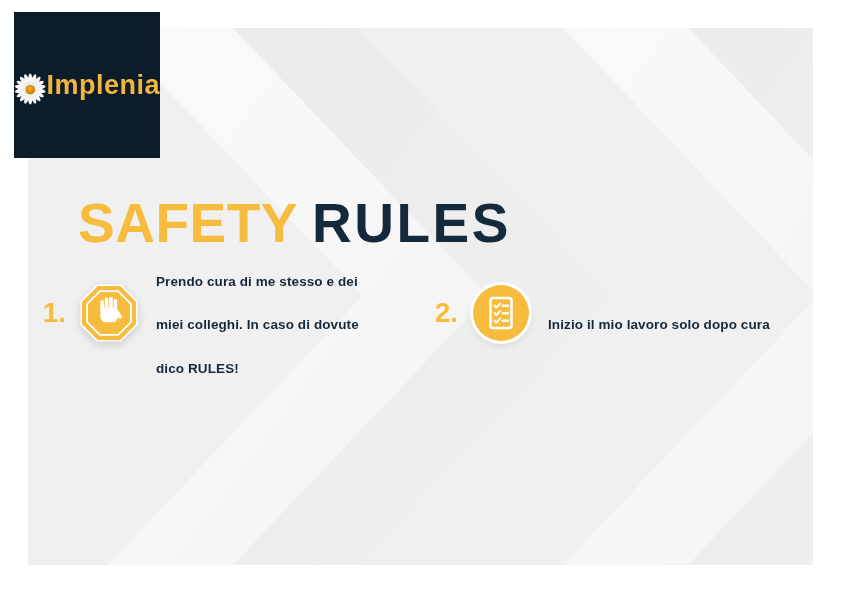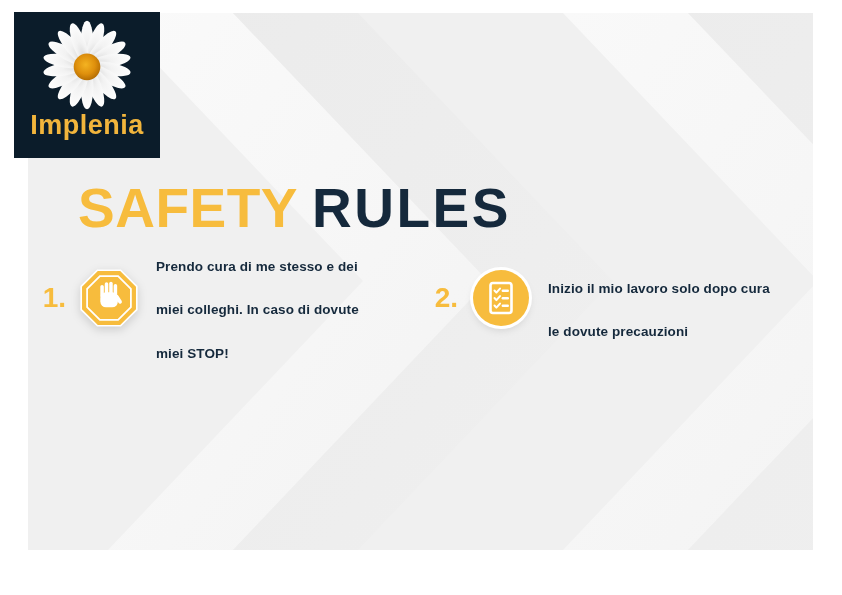--- a/index.html
+++ b/index.html
@@ -3,29 +3,29 @@
 <meta charset="utf-8">
 <style>
   html,body{margin:0;padding:0;}
   body{
     width:842px;height:595px;position:relative;background:#ffffff;
     font-family:"Liberation Sans",sans-serif;overflow:hidden;
     -webkit-font-smoothing:antialiased;
   }
   
   .content{
-    position:absolute;left:28px;top:13px;width:785px;height:537px;
+    position:absolute;left:28px;top:28px;width:785px;height:537px;
     background:#F0F0F0;overflow:hidden;
   }
   .bg-svg{position:absolute;left:0;top:0;width:785px;height:537px;display:block;}
 
   
   .logo-box{
     position:absolute;left:14px;top:12px;width:146px;height:146px;
-    background:#0B1C2A;z-index:10;display:flex;flex-direction:column;
+    background:#0B1C2A;z-index:10;display:flex;
     align-items:center;justify-content:flex-start;
   }
   .logo-flower{margin-top:7px;width:92px;height:92px;}
   .logo-word{
     margin-top:1px;color:#F2B53C;font-size:27px;font-weight:700;
     letter-spacing:0.5px;line-height:1;
   }
 
   
   .title{
@@ -101,21 +101,21 @@
             <rect x="25.9" y="14.8" width="3.4" height="14" rx="1.7"></rect>
             <rect x="30.2" y="14.2" width="3.4" height="15" rx="1.7"></rect>
             <rect x="34.5" y="16.5" width="3.4" height="13" rx="1.7"></rect>
             <rect x="37.2" y="26.5" width="3.6" height="9.5" rx="1.8" transform="rotate(-32 39 31)"></rect>
           </g>
         </svg>
       </div>
       <div class="rule-text">
         <span>Prendo cura di me stesso e dei</span>
         <span>miei colleghi. In caso di dovute</span>
-        <span>miei STOP!</span>
+        <span>dico RULES!</span>
       </div>
     </div>
 
     <div class="rule">
       <div class="rule-number">2.</div>
       <div class="icon-slot">
         <div class="icon-circle">
           <svg width="56" height="56" viewBox="0 0 56 56">
             <rect x="17.5" y="13" width="21" height="30" rx="2.5" fill="none" stroke="#ffffff" stroke-width="2.6"></rect>
             <g stroke="#ffffff" stroke-width="2" fill="none" stroke-linecap="round" stroke-linejoin="round">
@@ -124,21 +124,20 @@
               <polyline points="21.5,35.5 23.4,37.6 27,33.6"></polyline>
               <line x1="29.8" y1="20.8" x2="34.8" y2="20.8" stroke-width="2.4"></line>
               <line x1="29.8" y1="28.3" x2="34.8" y2="28.3" stroke-width="2.4"></line>
               <line x1="29.8" y1="35.8" x2="34.8" y2="35.8" stroke-width="2.4"></line>
             </g>
           </svg>
         </div>
       </div>
       <div class="rule-text">
         <span>Inizio il mio lavoro solo dopo cura</span>
-        <span>le dovute precauzioni</span>
       </div>
     </div>
 
   </div>
 </div>
 
 <div class="logo-box">
   <svg class="logo-flower" viewBox="0 0 100 100">
     <defs>
       <radialGradient id="daisyCenter" cx="0.45" cy="0.42" r="0.65">

